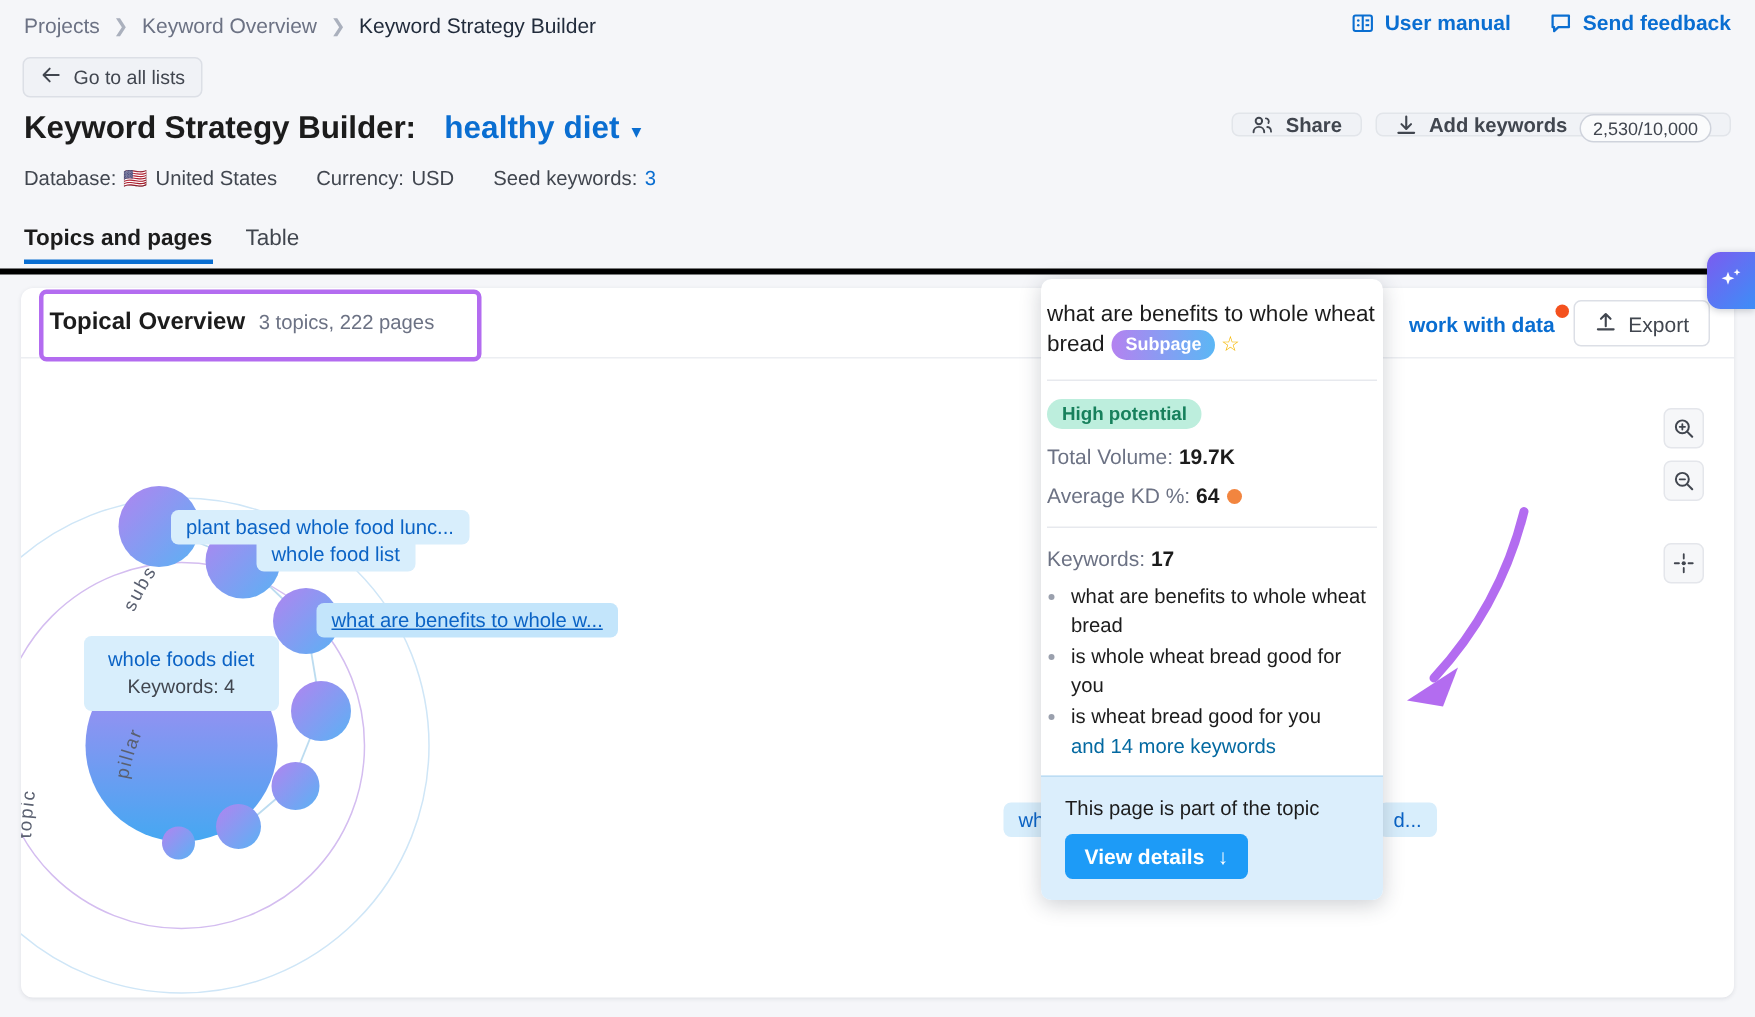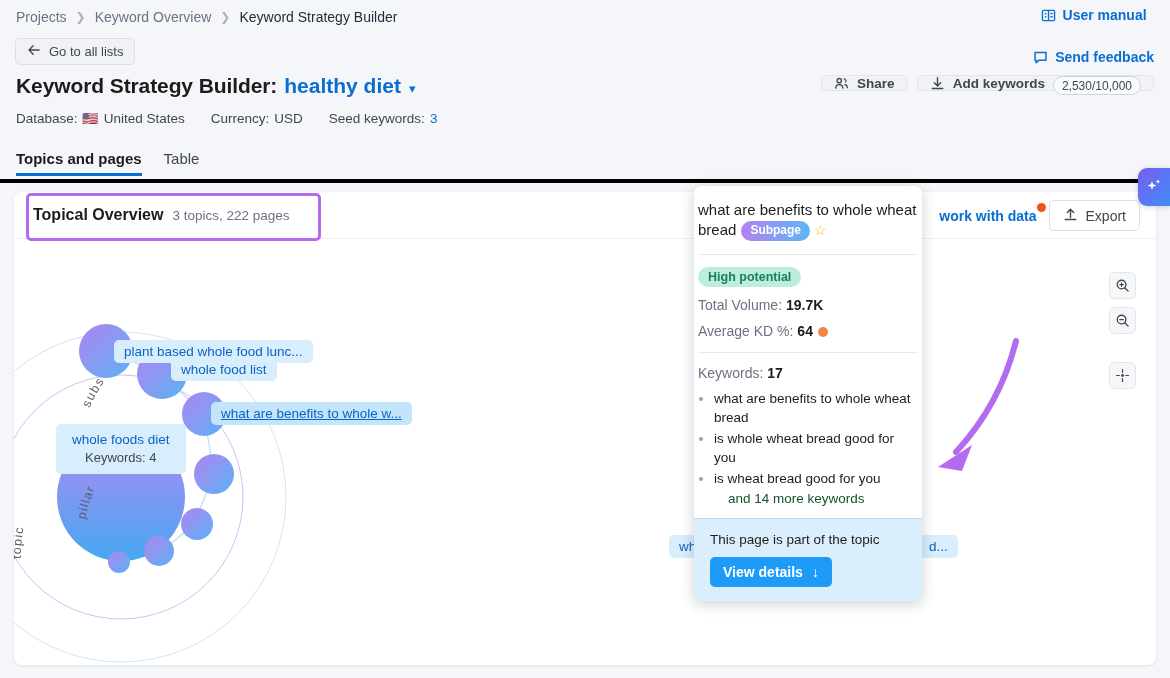--- a/index.html
+++ b/index.html
@@ -20,21 +20,21 @@
     display: flex; align-items: center; gap: 9px;
     font-size: 14px;
   }
   .crumb { color: #6c7284; cursor: pointer; }
   .crumb.current { color: #222c3c; cursor: default; }
   .crumb-sep { color: #aab0bd; font-size: 12px; }
 
   
   .toplinks {
     position: absolute; right: 16px; top: 7px;
-    display: flex; align-items: center; gap: 26px; flex-direction: column;
+    display: flex; align-items: flex-start; gap: 26px;
   }
   .toplink {
     display: flex; align-items: center; gap: 7px;
     color: #0a6ed1; font-size: 14px; font-weight: 600; cursor: pointer;
   }
   .toplink svg { display: block; }
 
   
   .backbtn {
     position: absolute; left: 15px; top: 38px;
@@ -43,21 +43,21 @@
     background: #f0f2f6; border: 1px solid #dcdfe6; border-radius: 5px;
     font-size: 13px; color: #41464f; cursor: pointer;
   }
 
   
   .titlerow {
     position: absolute; left: 16px; top: 74px;
     display: flex; align-items: baseline; gap: 0;
   }
   .title-main { font-size: 21px; font-weight: 700; color: #1c1c1c; letter-spacing: -0.1px;}
-  .title-kw { font-size: 21px; font-weight: 700; color: #0a6ed1; margin-left: 7px; cursor: pointer; }
+  .title-kw { font-size: 21px; font-weight: 700; color: #0a6ed1; margin-left: 19px; cursor: pointer; }
   .title-caret { margin-left: 8px; color: #0a6ed1; font-size: 13px; cursor: pointer; }
 
   
   .metarow {
     position: absolute; left: 16px; top: 111px;
     display: flex; align-items: center; gap: 26px;
     font-size: 13.5px; color: #41464f;
   }
   .meta-item { display: flex; align-items: center; gap: 5px; }
   .meta-link { color: #0a6ed1; cursor: pointer; }
@@ -190,21 +190,21 @@
   }
   .tt-stat { margin-top: 10px; font-size: 14px; color: #6c7284; }
   .tt-stat b { color: #1c1c1c; font-weight: 700; }
   .kd-dot {
     display: inline-block; width: 10px; height: 10px; border-radius: 50%;
     background: #f2853f; margin-left: 5px; vertical-align: middle;
   }
   .kwlist { margin: 8px 0 0 0; padding-left: 16px; }
   .kwlist li { font-size: 13.5px; color: #1c1c1c; line-height: 1.45; margin-bottom: 1px; }
   .kwlist li::marker { color: #9aa0ad; }
-  .morelink { display: block; margin-top: 2px; margin-left: 30px; font-size: 13.5px; color: #14532d; cursor: pointer; }
+  .morelink { display: block; margin-top: 2px; margin-left: 16px; font-size: 13.5px; color: #0369a1; cursor: pointer; }
   .tt-foot {
     background: #dbeefc; border-top: 1px solid #bcdcf3;
     padding: 13px 16px 14px;
   }
   .tt-foot-text { font-size: 13.5px; color: #1c1c1c; }
   .viewbtn {
     margin-top: 10px; height: 30px; padding: 0 13px;
     display: inline-flex; align-items: center; gap: 9px;
     background: #1d9bf7; border: none; border-radius: 5px;
     color: #fff; font-size: 14px; font-weight: 700; cursor: pointer;

